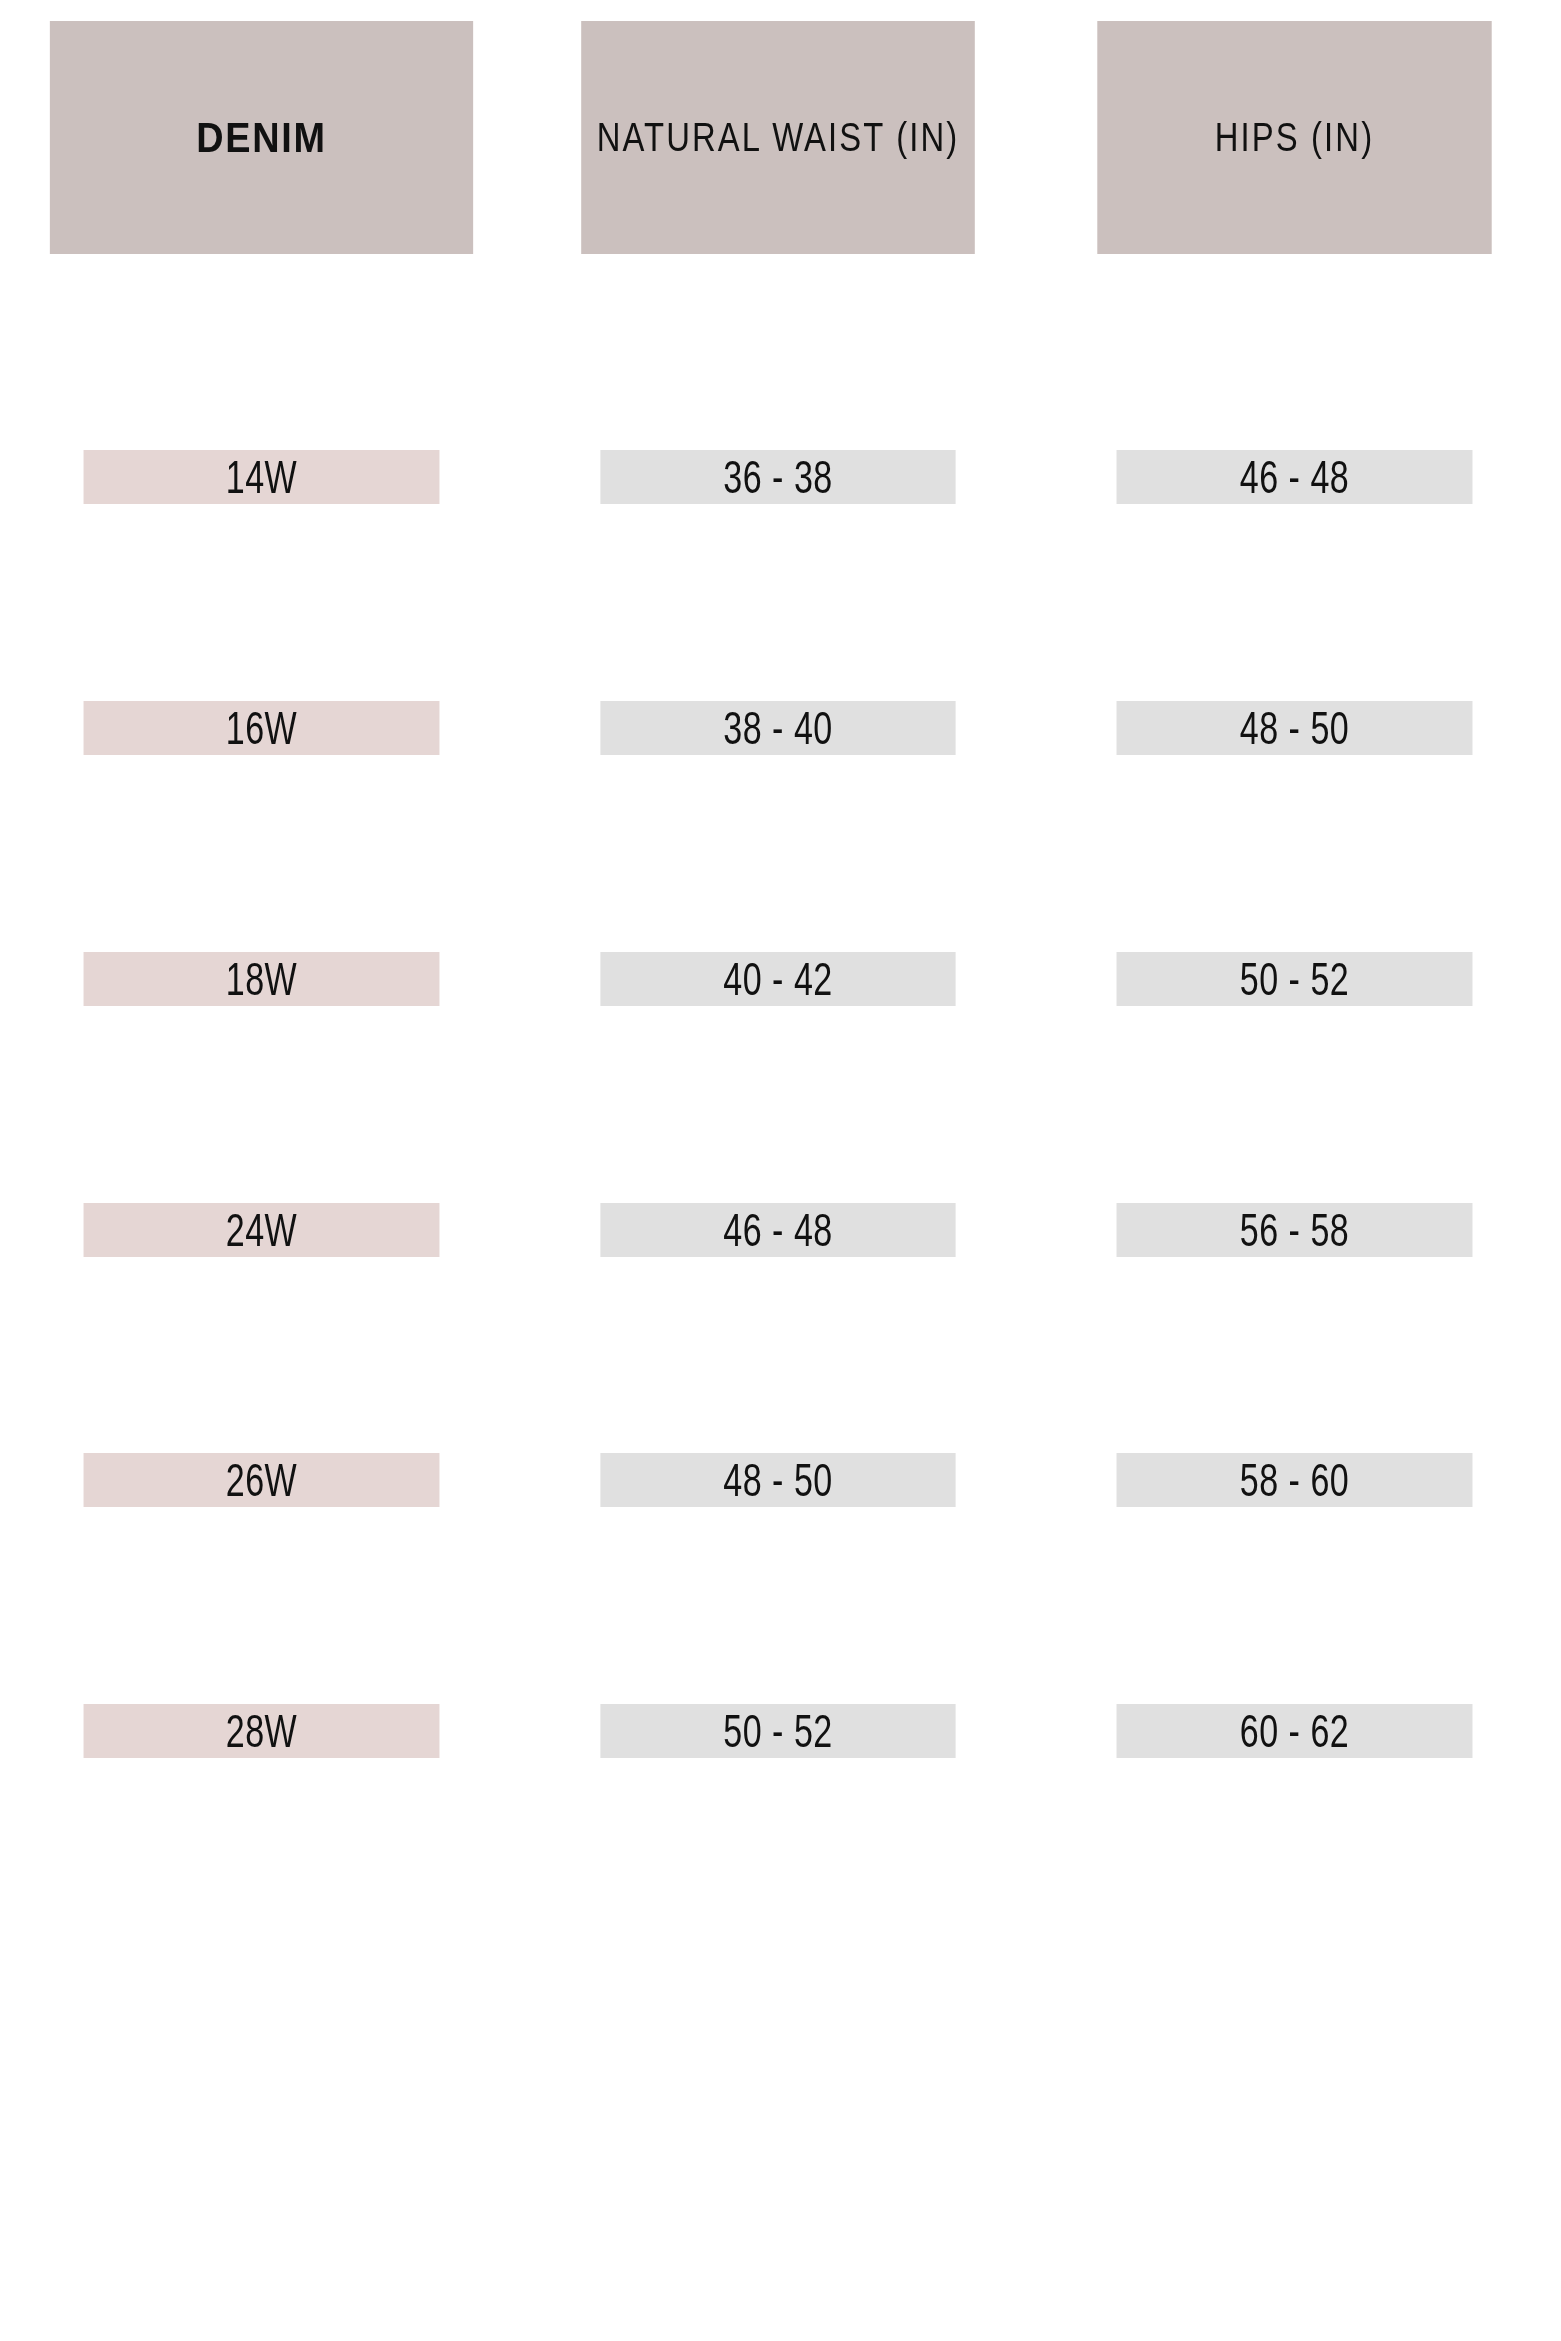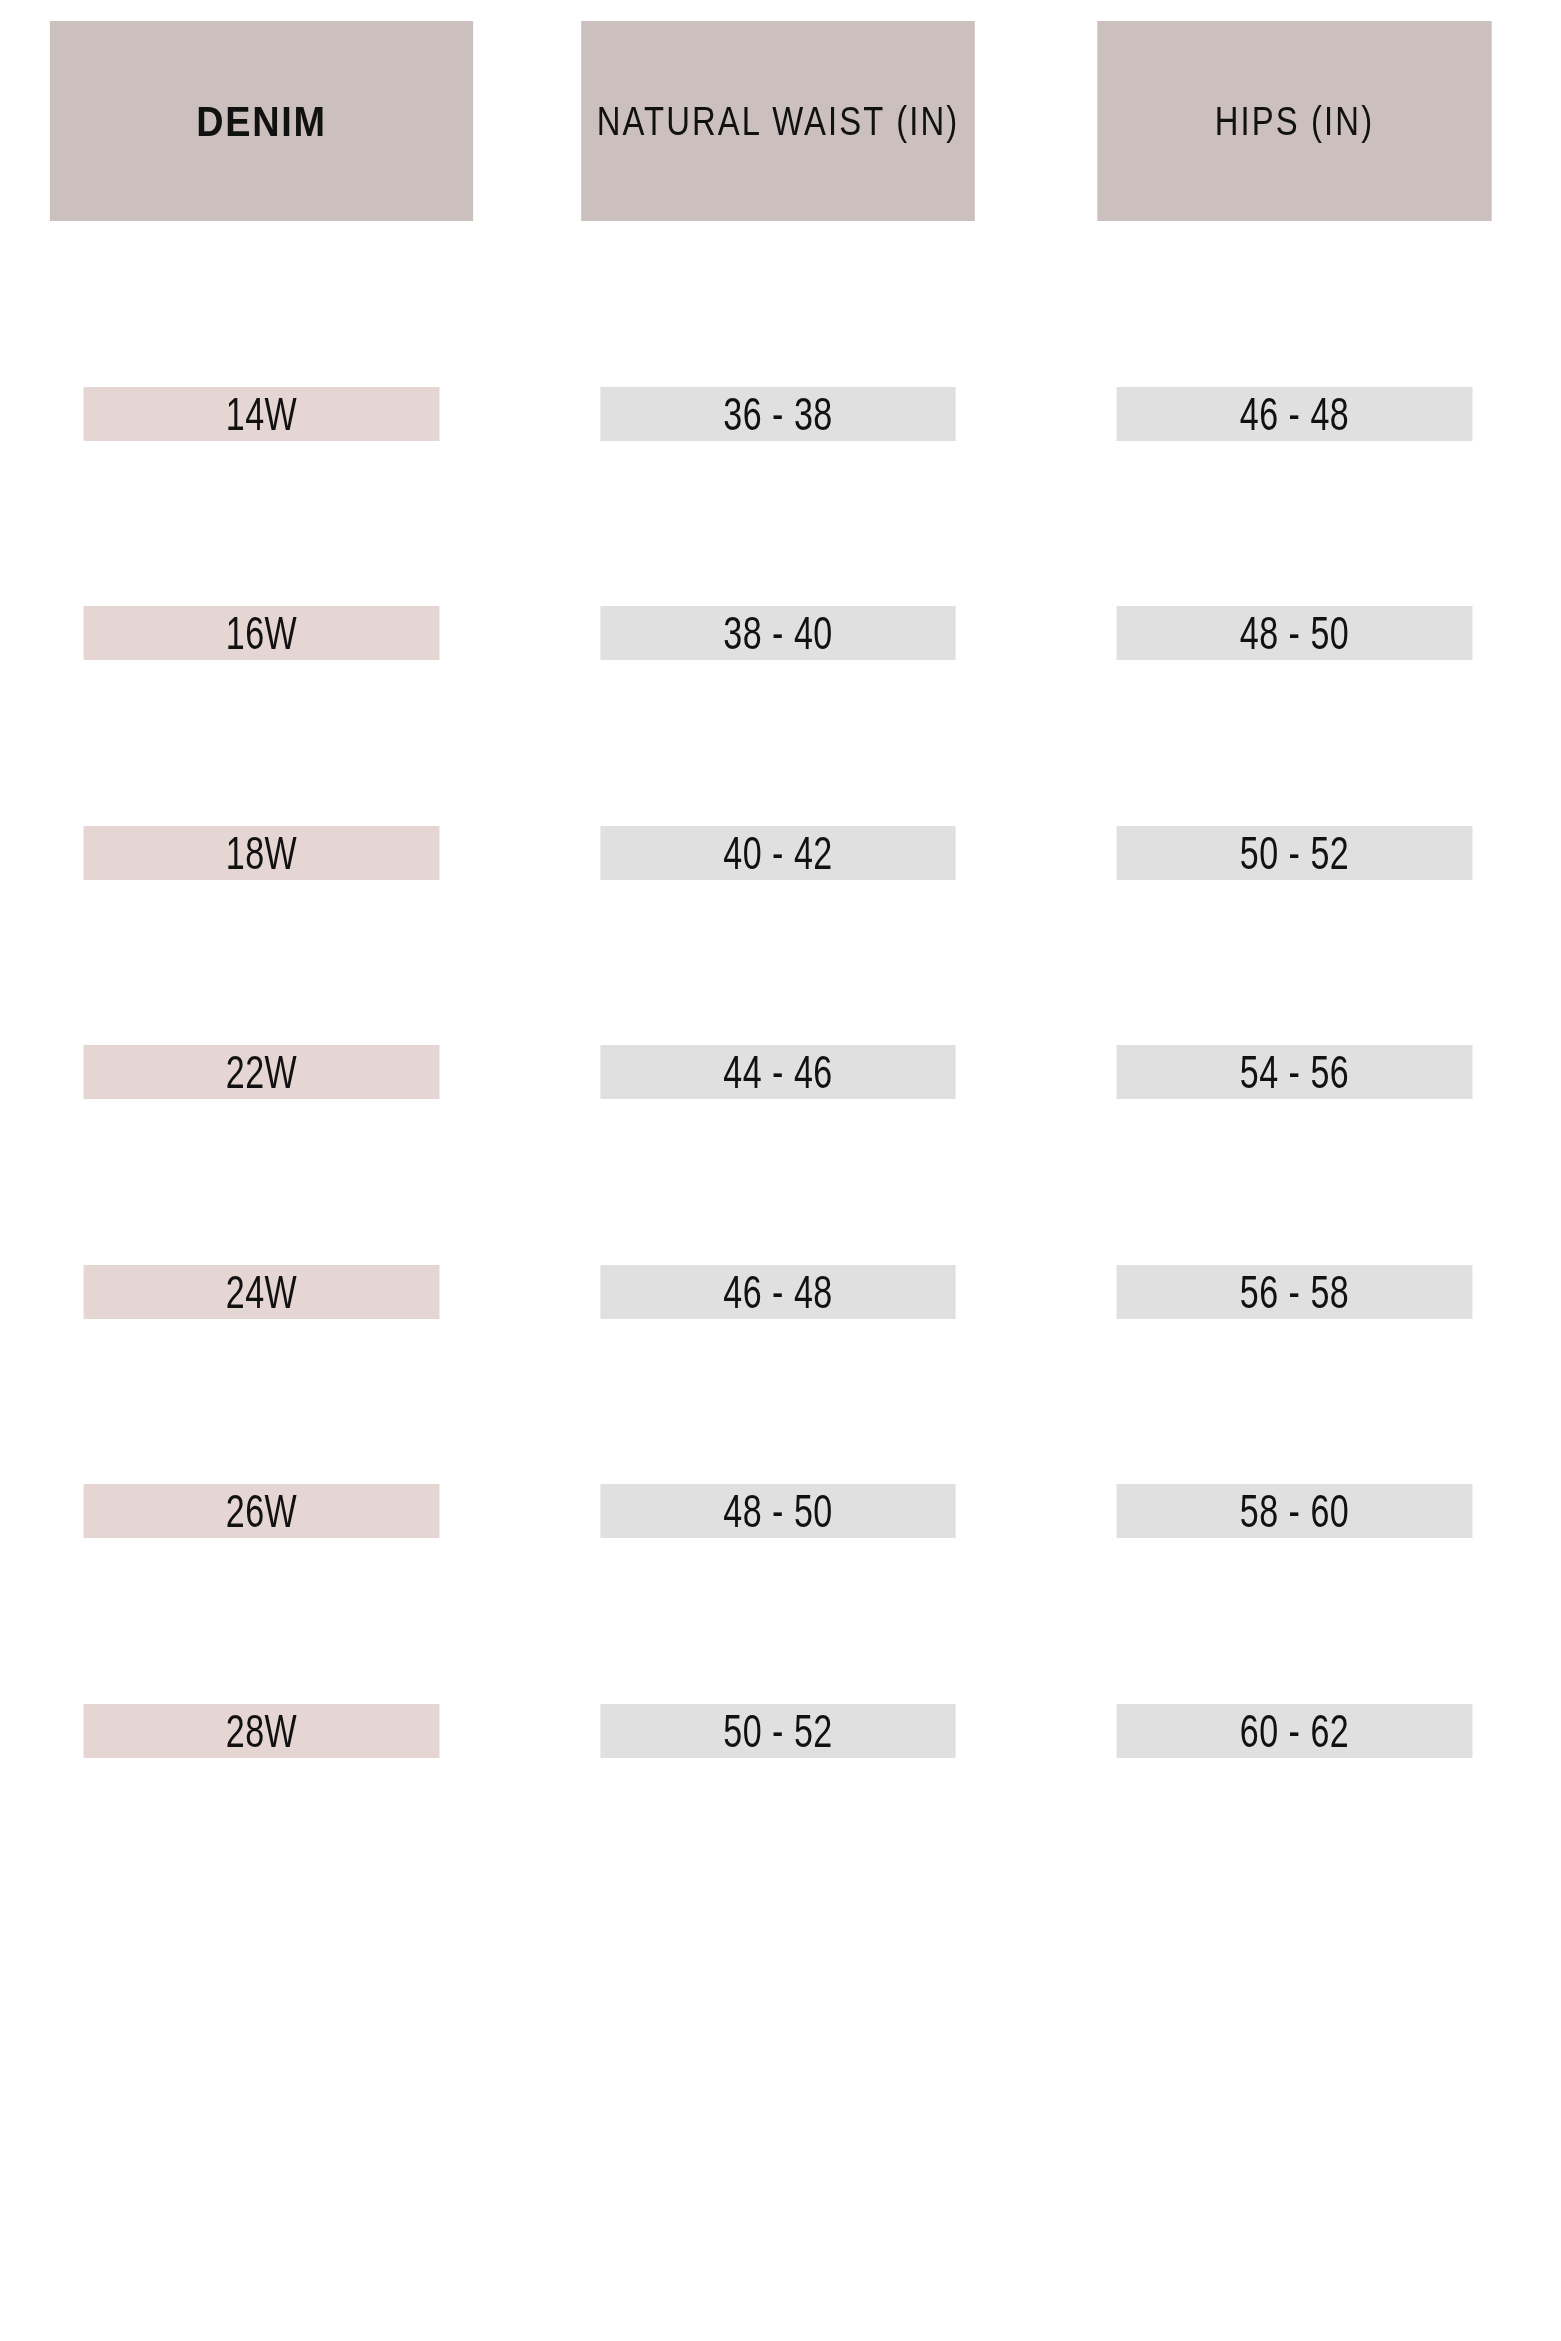--- a/index.html
+++ b/index.html
@@ -112,25 +112,20 @@
     <div class="cell cell-measure cell-data col-hips">48 - 50</div>
   </div>
 
   <div class="row row-data">
     <div class="cell cell-size cell-data col-size">18W</div>
     <div class="cell cell-measure cell-data col-waist">40 - 42</div>
     <div class="cell cell-measure cell-data col-hips">50 - 52</div>
   </div>
 
 
-  <div class="row row-data">
-    <div class="cell cell-size cell-data col-size">22W</div>
-    <div class="cell cell-measure cell-data col-waist">44 - 46</div>
-    <div class="cell cell-measure cell-data col-hips">54 - 56</div>
-  </div>
 
   <div class="row row-data">
     <div class="cell cell-size cell-data col-size">24W</div>
     <div class="cell cell-measure cell-data col-waist">46 - 48</div>
     <div class="cell cell-measure cell-data col-hips">56 - 58</div>
   </div>
 
   <div class="row row-data">
     <div class="cell cell-size cell-data col-size">26W</div>
     <div class="cell cell-measure cell-data col-waist">48 - 50</div>

